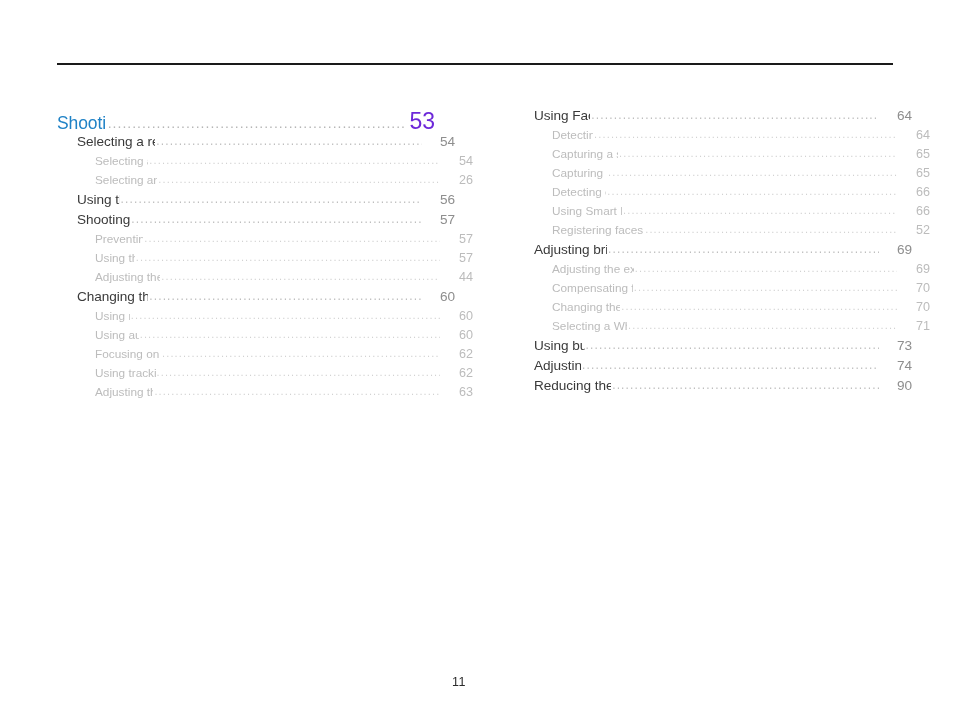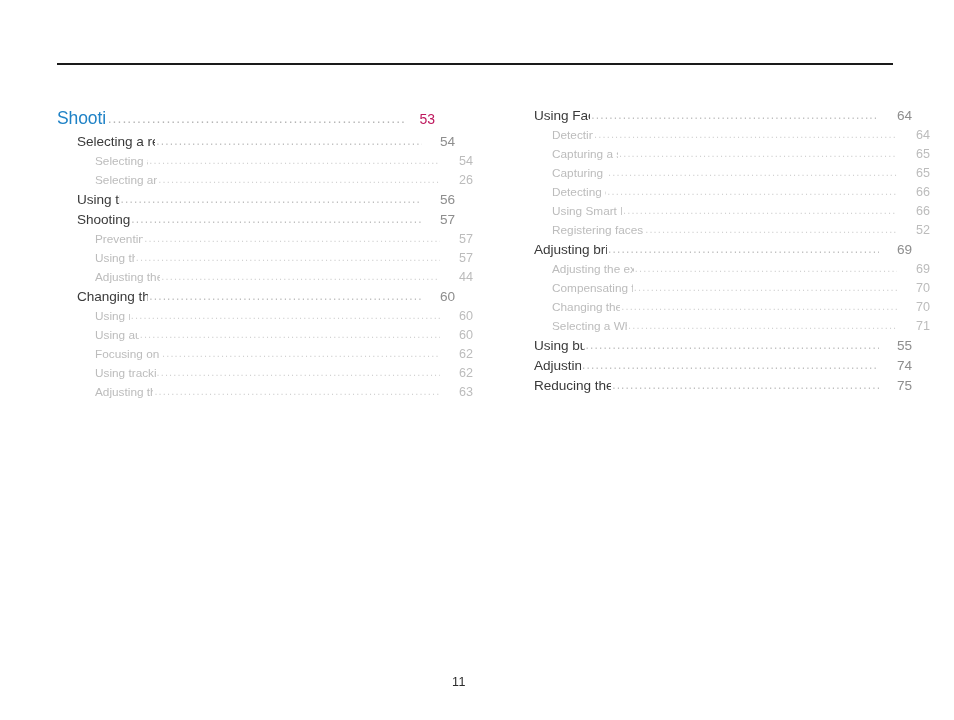--- a/index.html
+++ b/index.html
@@ -94,22 +94,22 @@
     letter-spacing: -0.1px;
   }
   .level-1 .entry-leader {
     font-size: 14px;
     color: #b5b5b5;
     position: relative;
     top: -1px;
   }
   .level-1 .entry-leader::before { letter-spacing: 1.0px; }
   .level-1 .entry-page {
-    font-size: 14px;
-    color: #be185d;
+    font-size: 23px;
+    color: #6d28d9;
     width: 28px;
   }
 
   
   .level-2 {
     height: 20px;
     padding-left: 20px;
     align-items: baseline;
   }
   .level-2 .entry-title {
@@ -317,30 +317,30 @@
         <span class="entry-page">70</span>
       </div>
       <div class="toc-entry level-3">
         <span class="entry-title">Selecting a White Balance setting</span>
         <span class="entry-leader"></span>
         <span class="entry-page">71</span>
       </div>
       <div class="toc-entry level-2">
         <span class="entry-title">Using burst modes</span>
         <span class="entry-leader"></span>
-        <span class="entry-page">55</span>
+        <span class="entry-page">73</span>
       </div>
       <div class="toc-entry level-2">
         <span class="entry-title">Adjusting images</span>
         <span class="entry-leader"></span>
         <span class="entry-page">74</span>
       </div>
       <div class="toc-entry level-2">
         <span class="entry-title">Reducing the sound of the zoom</span>
         <span class="entry-leader"></span>
-        <span class="entry-page">75</span>
+        <span class="entry-page">90</span>
       </div>
     </div>
 </div>
 
 <div id="page-footer">
   <span class="folio">11</span>
 </div>
 
 </body></html>

